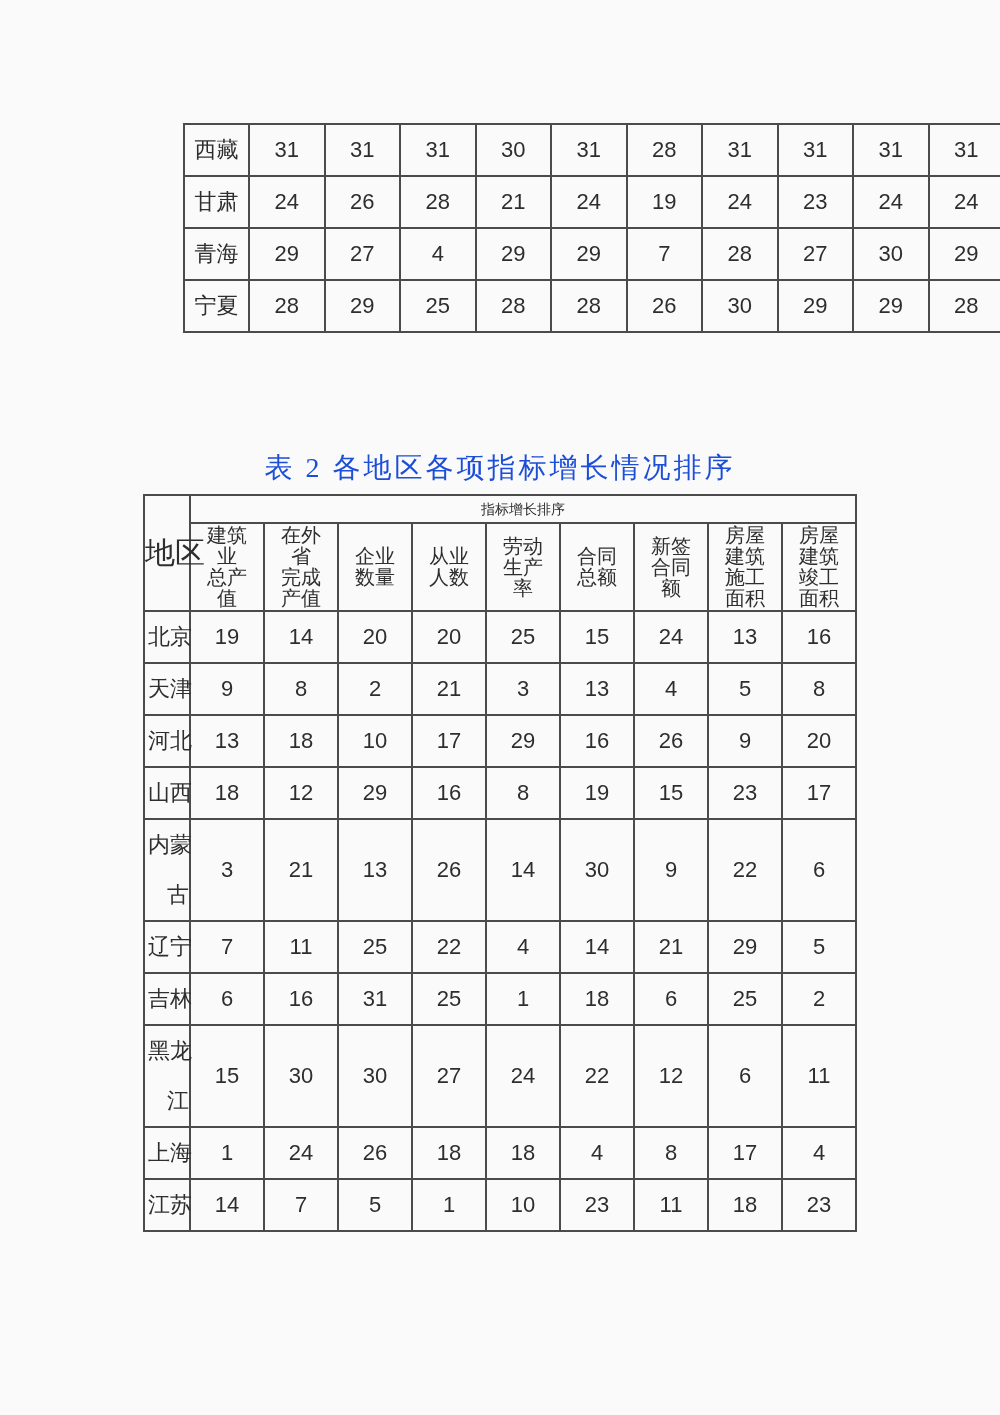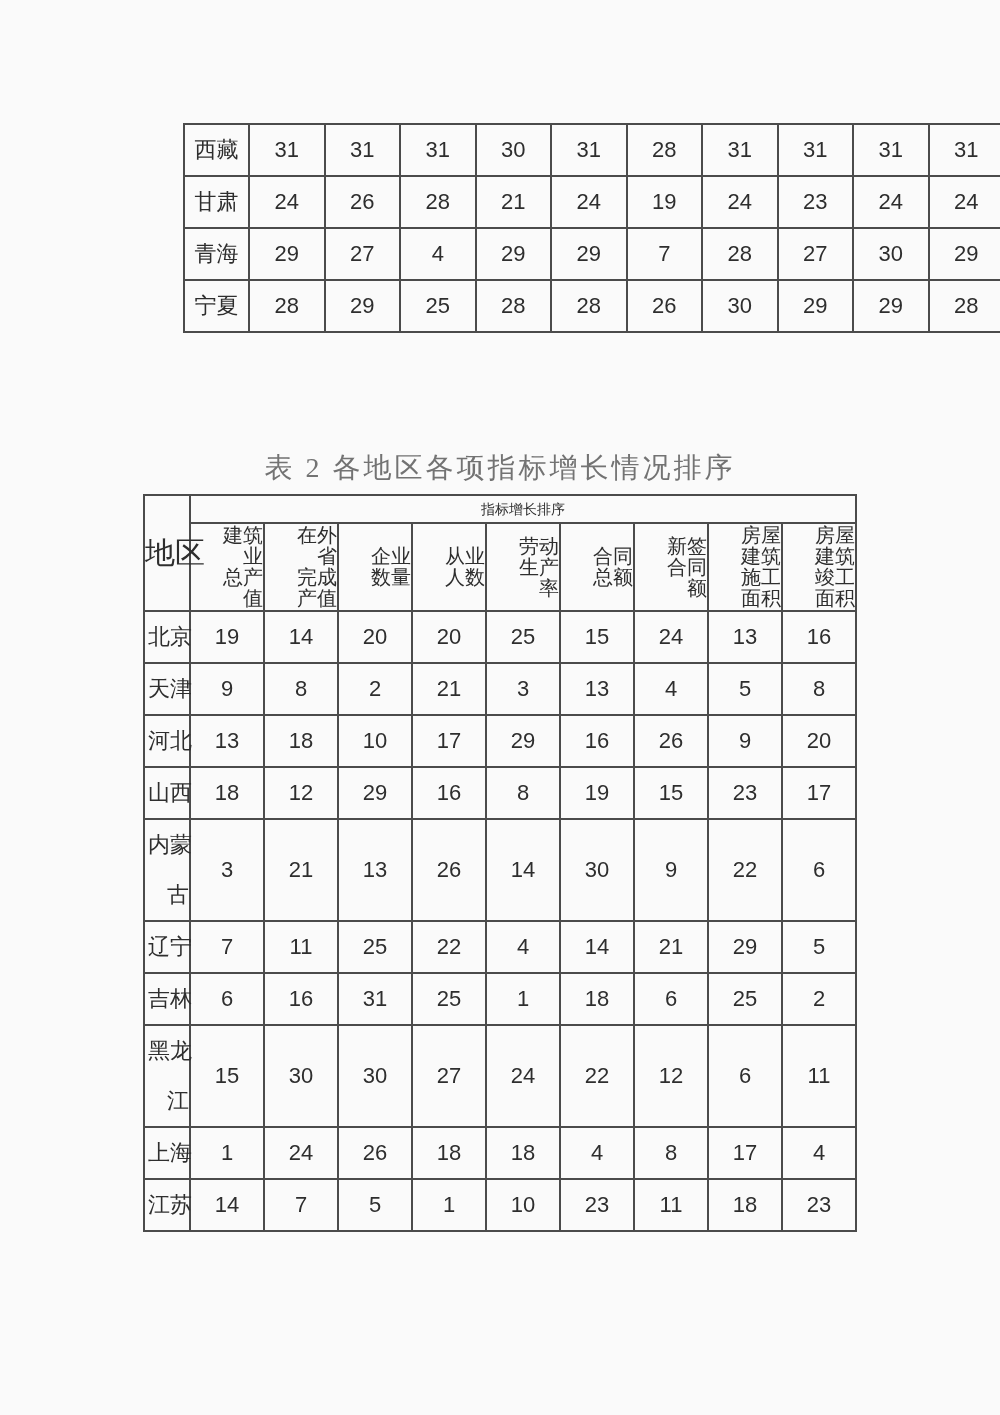--- a/index.html
+++ b/index.html
@@ -23,32 +23,32 @@
   #t1 { left:143px; top:123px; width:822px;margin-left:40px; }
   #t1 td { height:50px; line-height:50px; text-align:center; font-size:22px; }
   #t1 td.region { word-break:keep-all; }
   .c-region1 { width:65px; }
 
   
   .tbl-caption {
     position:absolute; left:143px; top:449px; width:714px;
     text-align:center;
     font-family:"Liberation Serif","DejaVu Serif",serif;
-    font-size:28px; letter-spacing:3px; color:#737373;
+    font-size:28px; letter-spacing:3px; color:#1d4ed8;
     white-space:nowrap;
   }
 
   
   #t2 { left:143px; top:494px; width:714px; }
   #t2 td { text-align:center; }
   #t2 .group  { height:26px; line-height:26px; font-size:14px; }
   #t2 .corner { font-size:30px; word-break:keep-all; }
   #t2 .colhead {
     height:83px; font-size:20px; line-height:21px;
-    white-space:pre-line; word-break:keep-all; padding:1px 0;text-align:right;
+    white-space:pre-line; word-break:keep-all; padding:1px 0;
   }
   #t2 tbody td { height:50px; line-height:50px; font-size:22px; }
   #t2 tbody td.region {
     text-align:right; padding-left:3px;
     white-space:pre-line; word-break:keep-all;
   }
   .c-region2 { width:46px; }
 </style>
 </head>
 <body>

